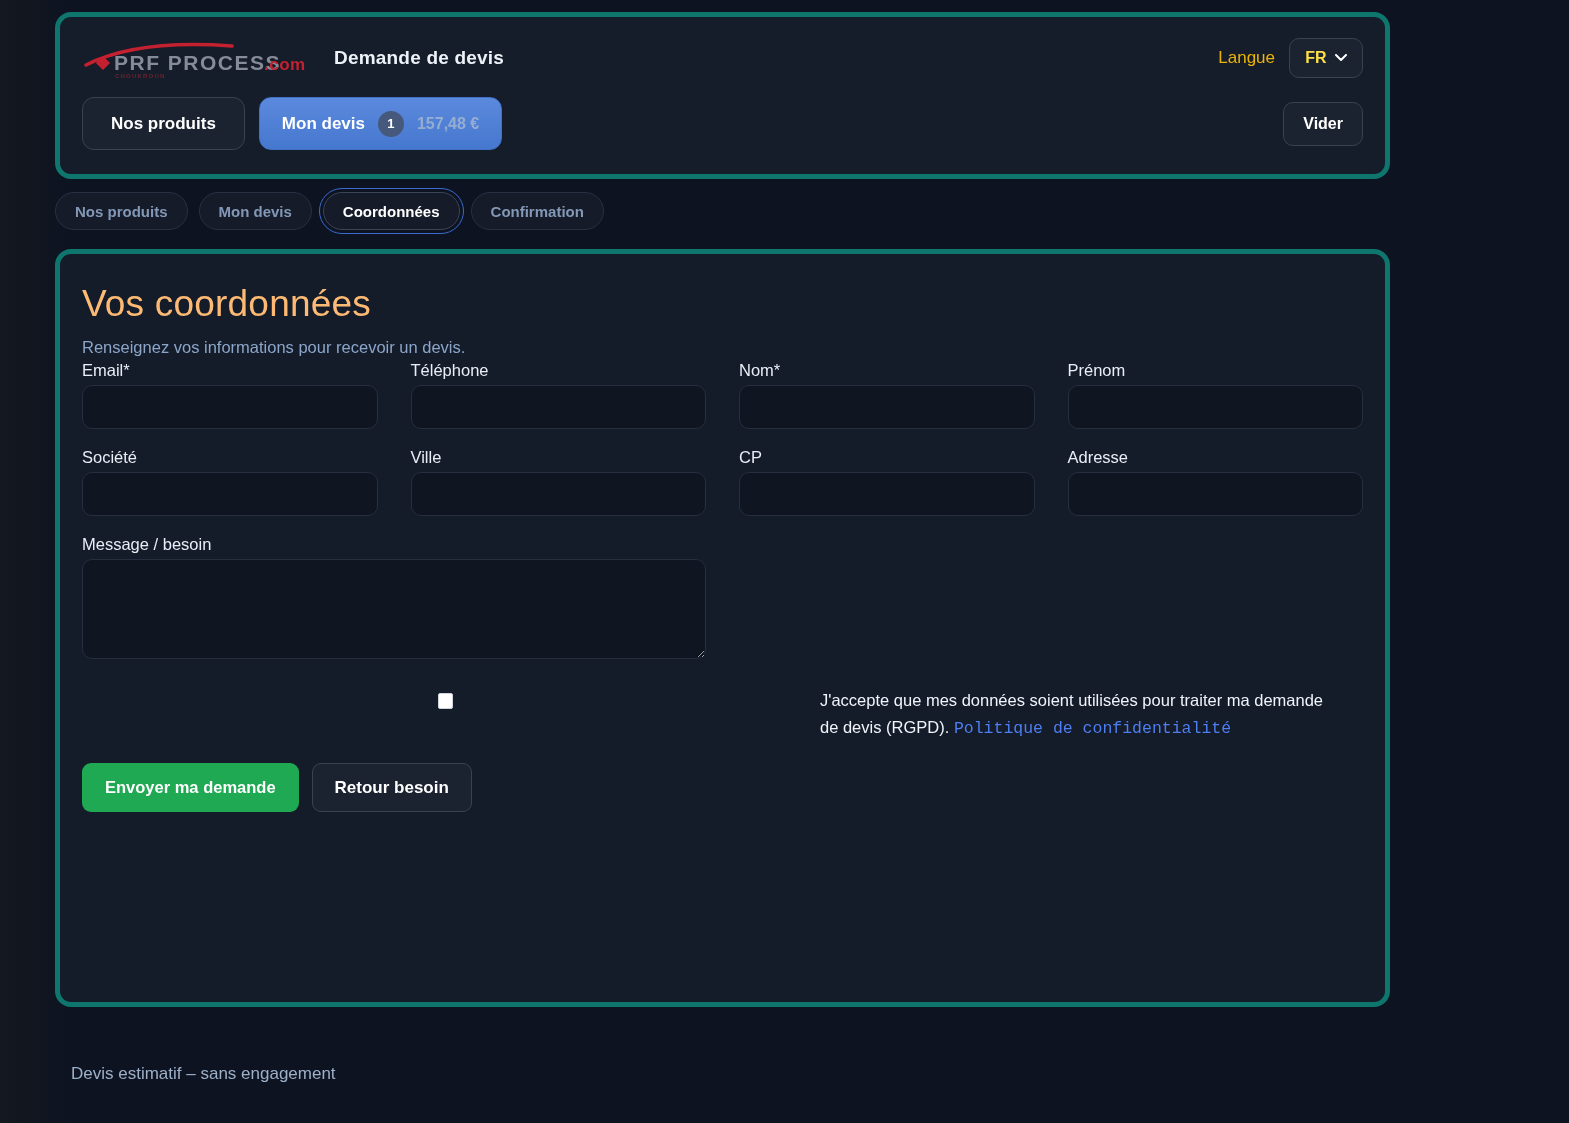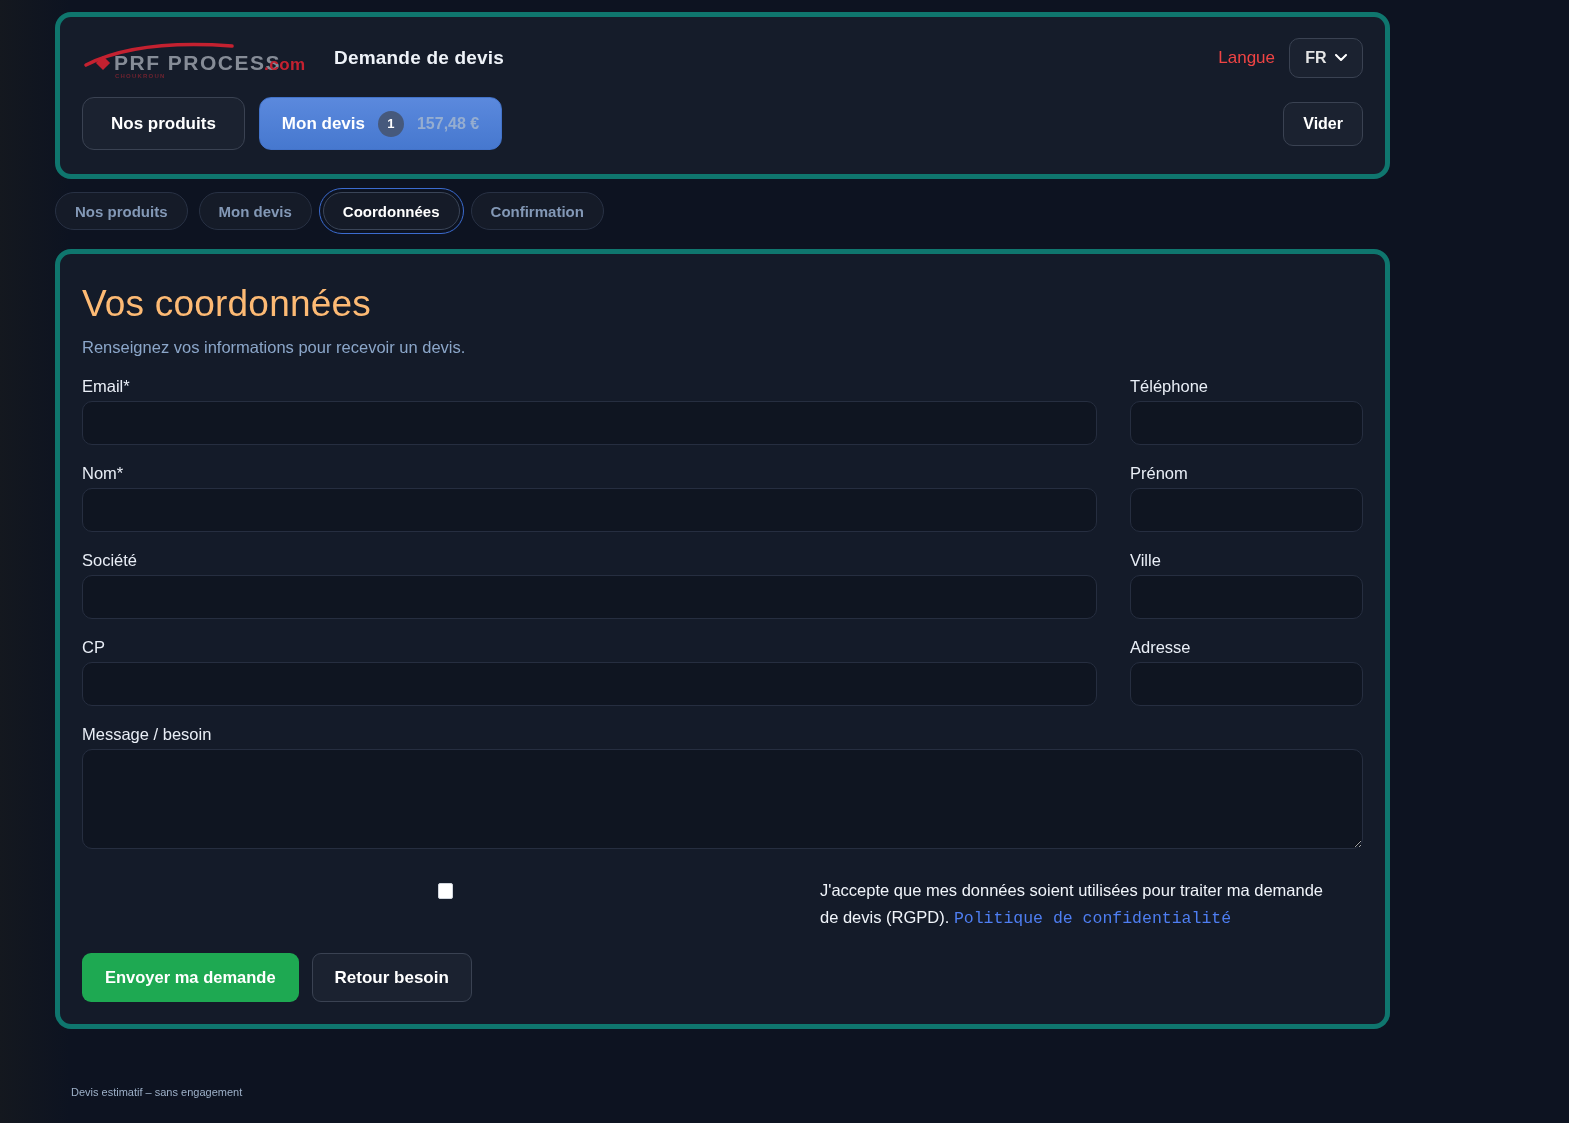--- a/index.html
+++ b/index.html
@@ -17,26 +17,26 @@
     width:1335px;
     background:#151c2a;
     border:5px solid #0f766e;
     border-radius:16px;
   }
   .header-card { padding:20px 22px 24px 22px; }
   .header-top { display:flex; align-items:center; }
   .logo { display:block; width:238px; height:42px; flex:0 0 auto; }
   .header-title { font-size:19px; font-weight:700; margin-left:14px; letter-spacing:.2px; }
   .header-top .spacer, .header-row2 .spacer { flex:1; }
-  .lang-label { color:#ef4444; font-size:17px; margin-right:14px; }
+  .lang-label { color:#eab308; font-size:17px; margin-right:14px; }
   .lang-select {
     display:flex; align-items:center; justify-content:center; gap:8px;
     width:74px; height:40px;
     background:#1b2230; border:1px solid #3a4252; border-radius:10px;
-    font-size:16px; font-weight:700; color:#e5e5e5; cursor:pointer;
+    font-size:16px; font-weight:700; color:#fde047; cursor:pointer;
   }
   .chev { width:12px; height:8px; display:block; }
 
   .header-row2 { display:flex; align-items:center; margin-top:18px; }
   .btn {
     display:inline-flex; align-items:center; justify-content:center;
     border-radius:10px; font-weight:700; color:#fff; cursor:pointer;
     background:#1b2230; border:1px solid #3a4252;
   }
   .btn-products { height:53px; padding:0 28px; font-size:17px; border-radius:12px; }
@@ -64,22 +64,22 @@
     color:#fff; border-color:#3a4558;
     outline:1.5px solid #3b6bcf; outline-offset:3px;
   }
 
   
   .main-card { margin-top:19px; padding:22px; min-height:758px; background:#141b29; }
   .form-title { font-size:37px; font-weight:400; color:#fdba74; margin:7px 0 0 0; letter-spacing:.2px; }
   .form-subtitle { font-size:16.5px; color:#8ba6c9; margin-top:13px; }
 
   .form-grid {
-    margin-top:21px;
-    display:grid; grid-template-columns:1fr; column-gap:33px;
+    margin-top:5px;
+    display:grid; grid-template-columns:1fr 1fr 1fr 1fr; column-gap:33px;
   }
   .field { margin-bottom:20px; }
   .field label { display:block; font-size:16.5px; color:#e9eef6; margin-bottom:7px; line-height:16px; }
   .field input, .field textarea {
     width:100%; height:44px;
     background:#0f1521; border:1.5px solid #262e40; border-radius:10px;
     color:#e9eef6; font-size:16px; padding:0 12px;
     font-family:"Liberation Sans", sans-serif; outline:none;
   }
   .field-message { grid-column:1 / span 2; margin-bottom:0; }
@@ -107,21 +107,21 @@
     font-family:"Liberation Sans", sans-serif;
     text-align:center;
   }
   .btn-back {
     height:49px; padding:0 22px; border-radius:9px;
     background:#1b2230; border:1.5px solid #3a4252; color:#fff;
     font-size:17px; font-weight:700; cursor:pointer;
     font-family:"Liberation Sans", sans-serif;
   }
 
-  .footer-note { margin:57px 0 0 16px; font-size:11px; color:#9db0c8; }
+  .footer-note { margin:57px 0 0 16px; font-size:17px; color:#9db0c8; }
 </style>
 </head>
 <body>
 
 <div class="page">
 
   <div class="card header-card">
     <div class="header-top">
 
       <svg class="logo" viewBox="0 0 238 42" xmlns="http://www.w3.org/2000/svg">

